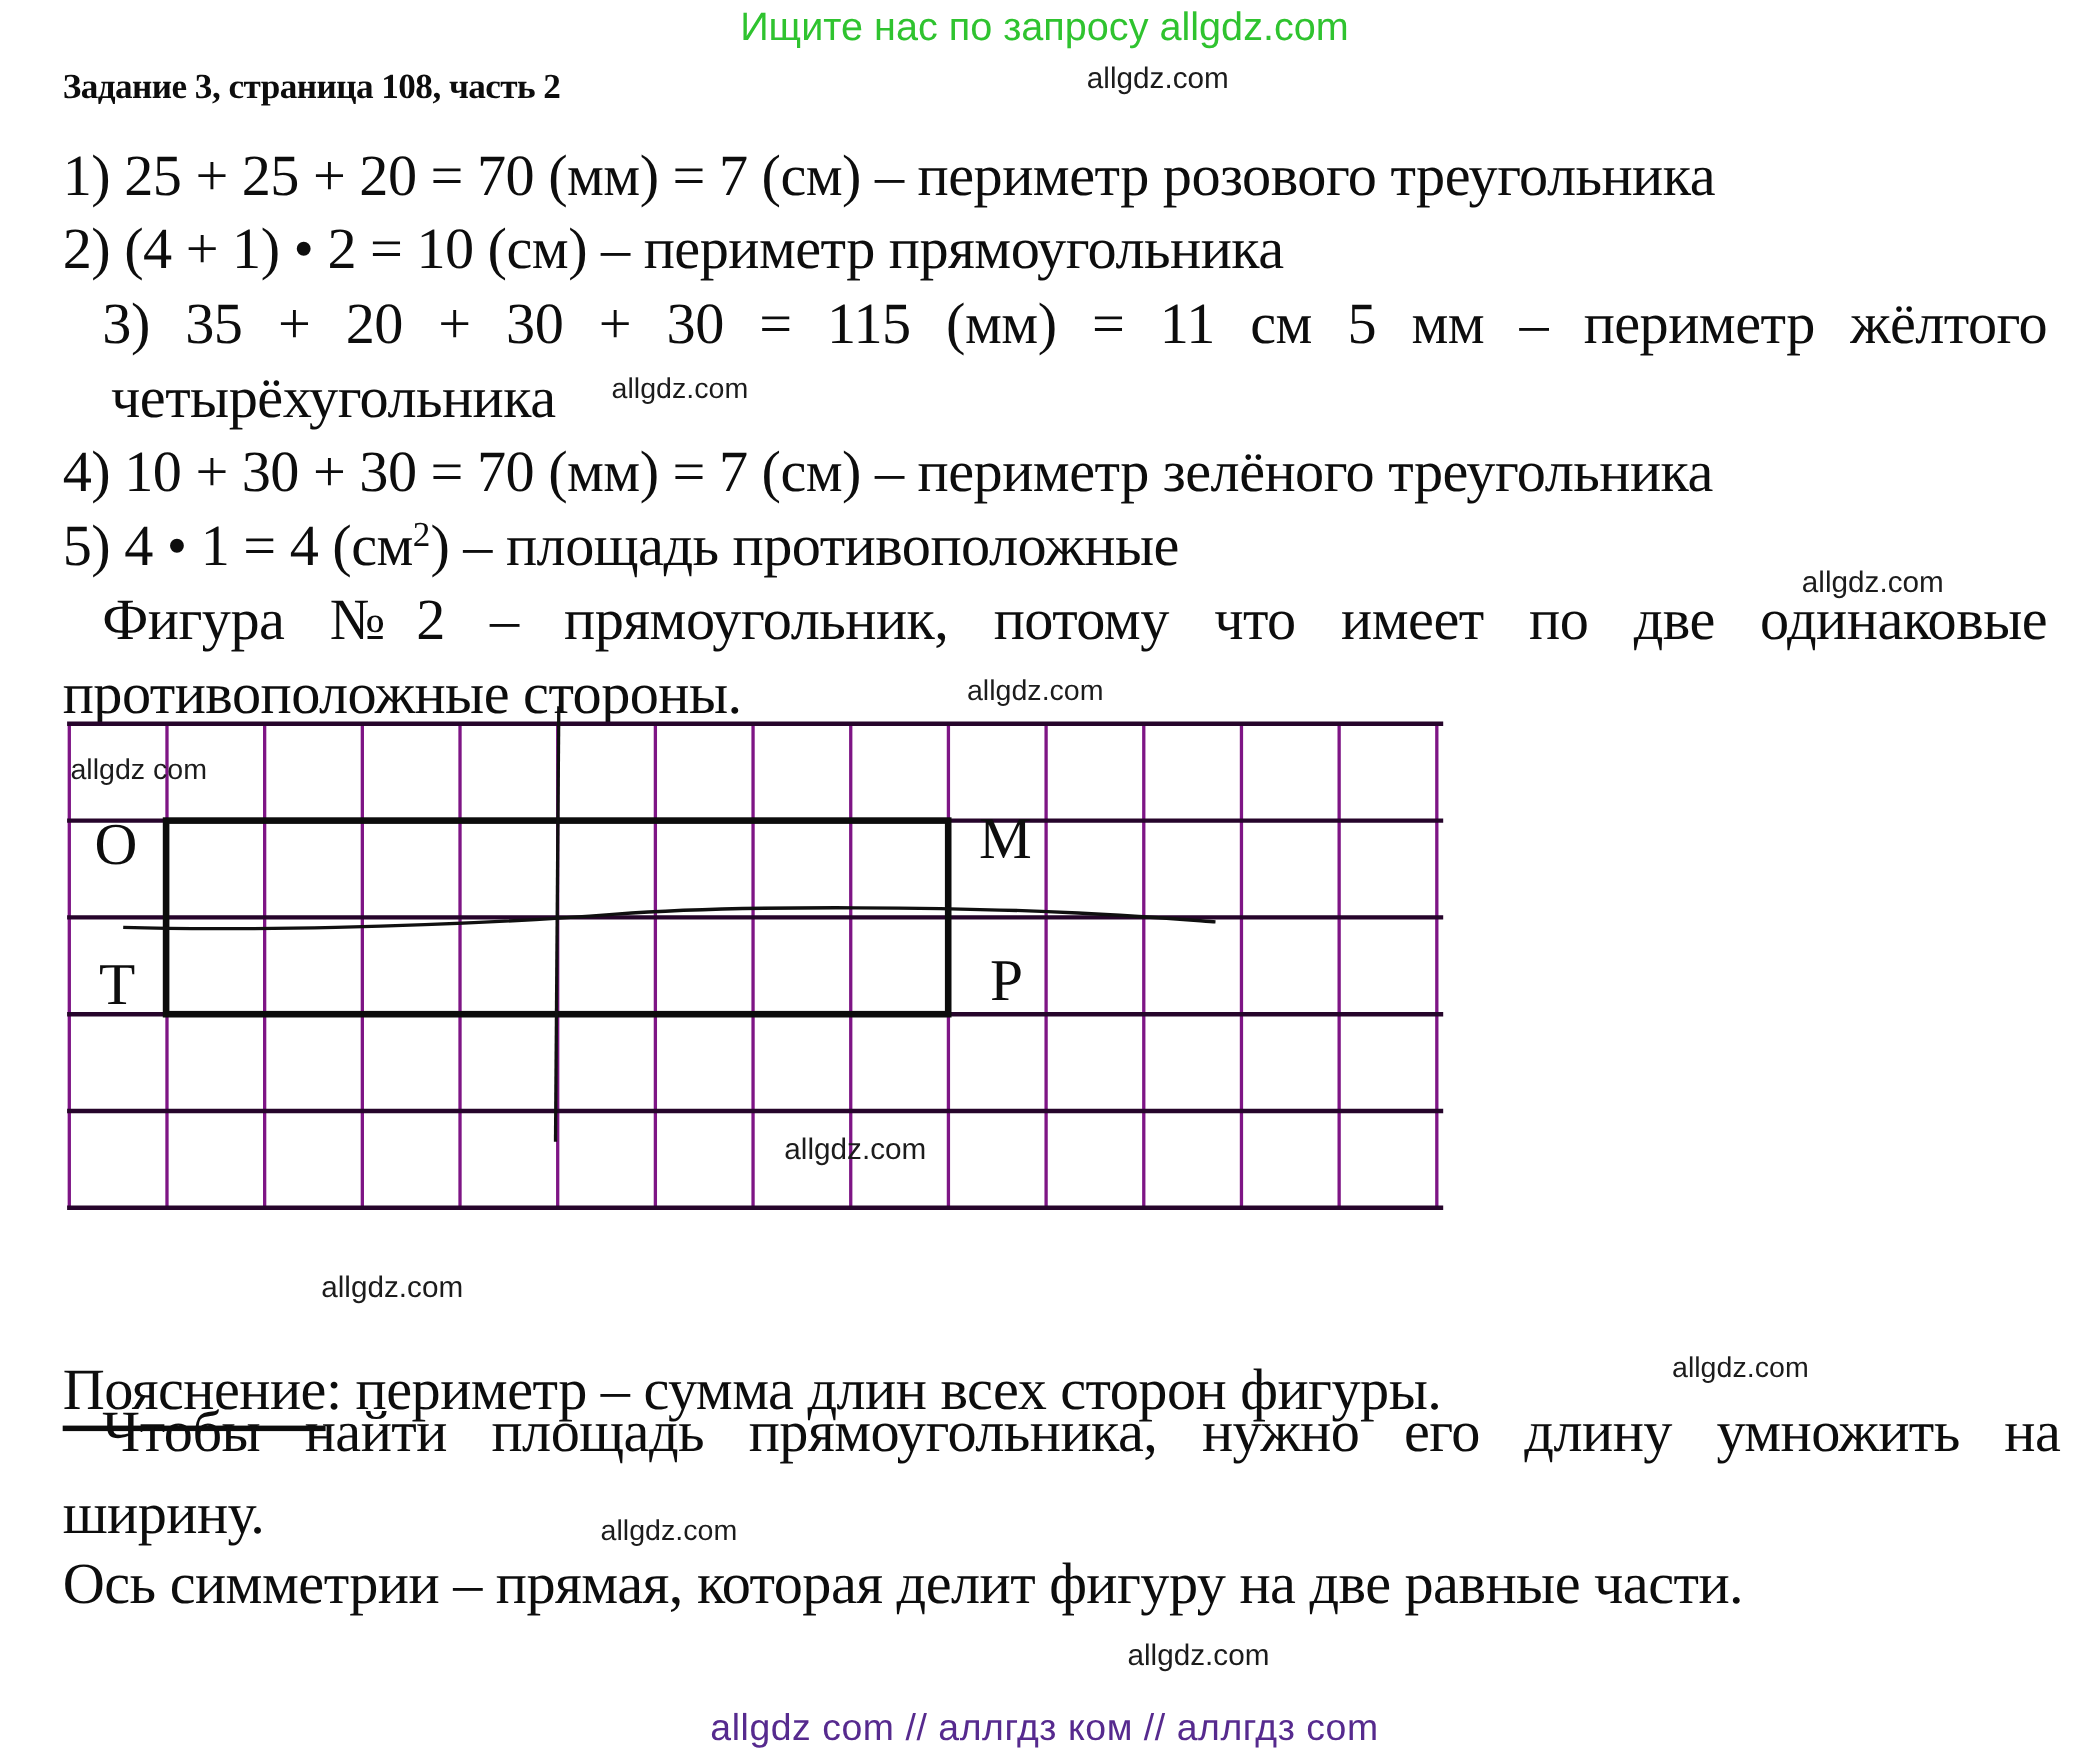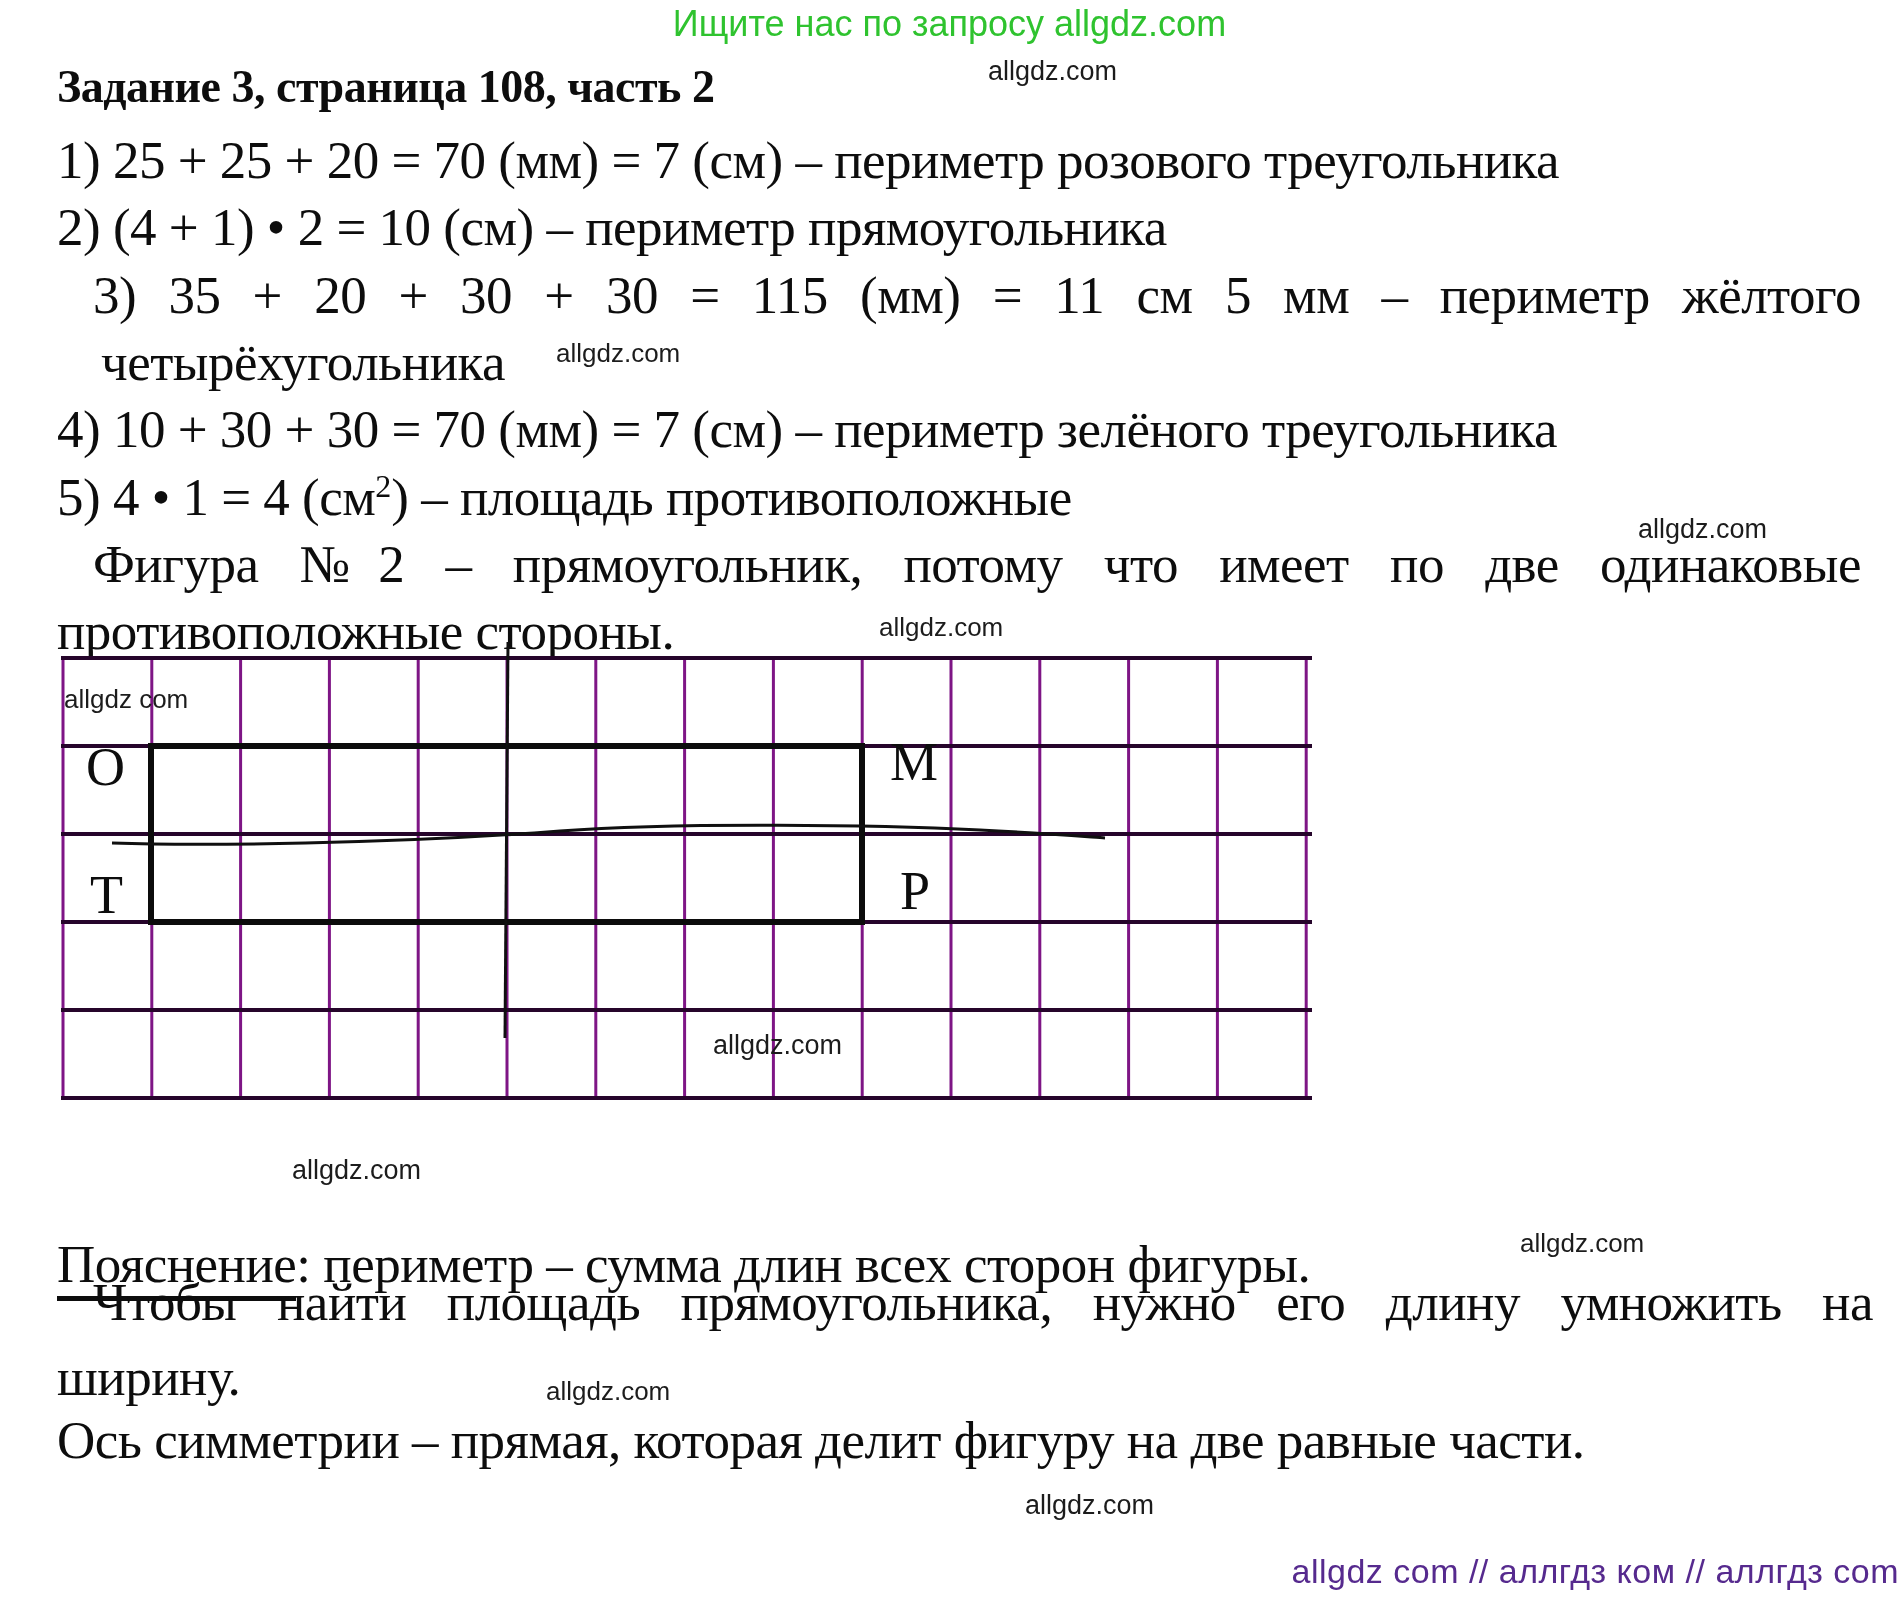--- a/index.html
+++ b/index.html
@@ -19,40 +19,40 @@
   }
   .wm{
     position:absolute;
     font-family:"Liberation Sans","DejaVu Sans",sans-serif;
     font-size:27px;color:#1c1c1c;white-space:nowrap;
   }
   .wm.small{font-size:26px;}
   .wm.ingrid{font-size:26px;}
   .title{
     position:absolute;left:57px;top:60px;
-    font-size:46px;font-weight:bold;letter-spacing:-0.5px;white-space:nowrap;
+    font-size:32px;font-weight:bold;letter-spacing:-0.5px;white-space:nowrap;
   }
   .bline{
     position:absolute;left:57px;
     font-size:53px;letter-spacing:-0.5px;white-space:nowrap;line-height:1.1;
   }
   .just{
     white-space:normal;
     text-align:justify;text-align-last:justify;margin-left:36px;
   }
   .supline sup{font-size:32px;vertical-align:18px;letter-spacing:0;}
   .lead{border-bottom:5px solid #0d0d0d;padding-bottom:3px;}
   .glabel{
     position:absolute;font-size:54px;color:#0d0d0d;
     font-family:"Liberation Serif","DejaVu Serif",serif;line-height:1;
   }
   .gridsvg{position:absolute;left:60px;top:636px;}
   .footer{
     position:absolute;top:1552px;left:0;width:100%;
-    text-align:right;
+    text-align:center;
     font-family:"Liberation Sans","DejaVu Sans",sans-serif;
     font-size:34px;color:#562a8e;letter-spacing:0.5px;
   }
 </style>
 </head>
 <body>
 
 <div class="page">
 
   <div class="promo">Ищите нас по запросу allgdz.com</div>

